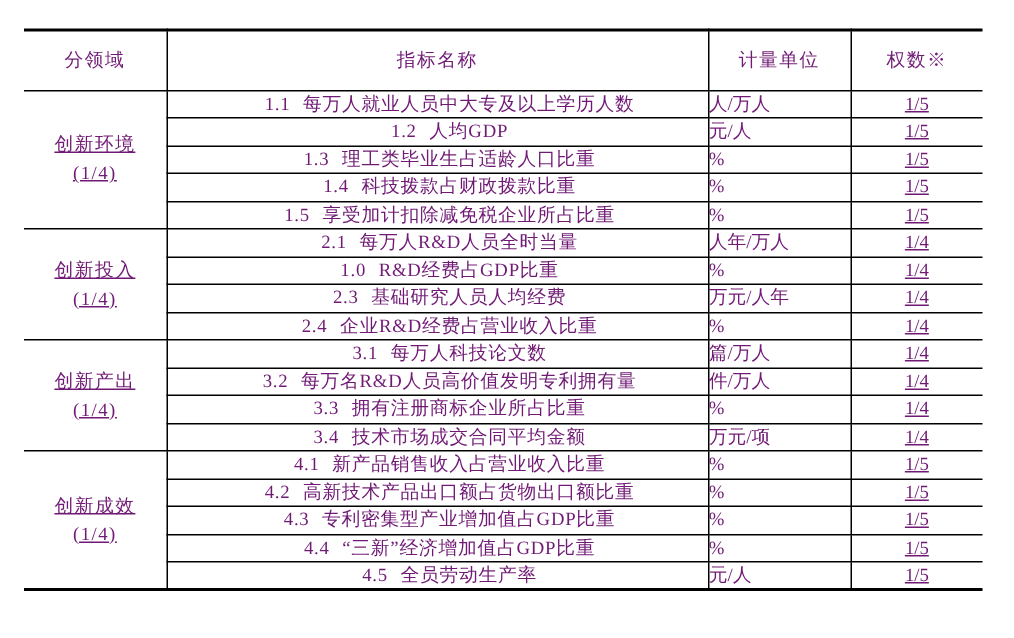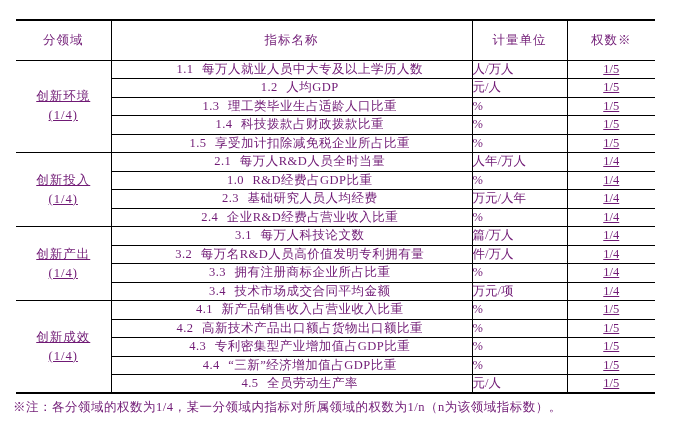--- a/index.html
+++ b/index.html
@@ -196,14 +196,13 @@
           <td class="c-unit">%</td>
           <td class="c-weight">1/5</td>
         </tr>
         <tr>
           <td class="c-name"><span class="num">4.5</span><span class="name">全员劳动生产率</span></td>
           <td class="c-unit">元/人</td>
           <td class="c-weight">1/5</td>
         </tr>
       </tbody>
   </table>
-  <div class="footnote">※注：各分领域的权数为1/4，某一分领域内指标对所属领域的权数为1/n（n为该领域指标数）。</div>
 </div>
 
 </body></html>

